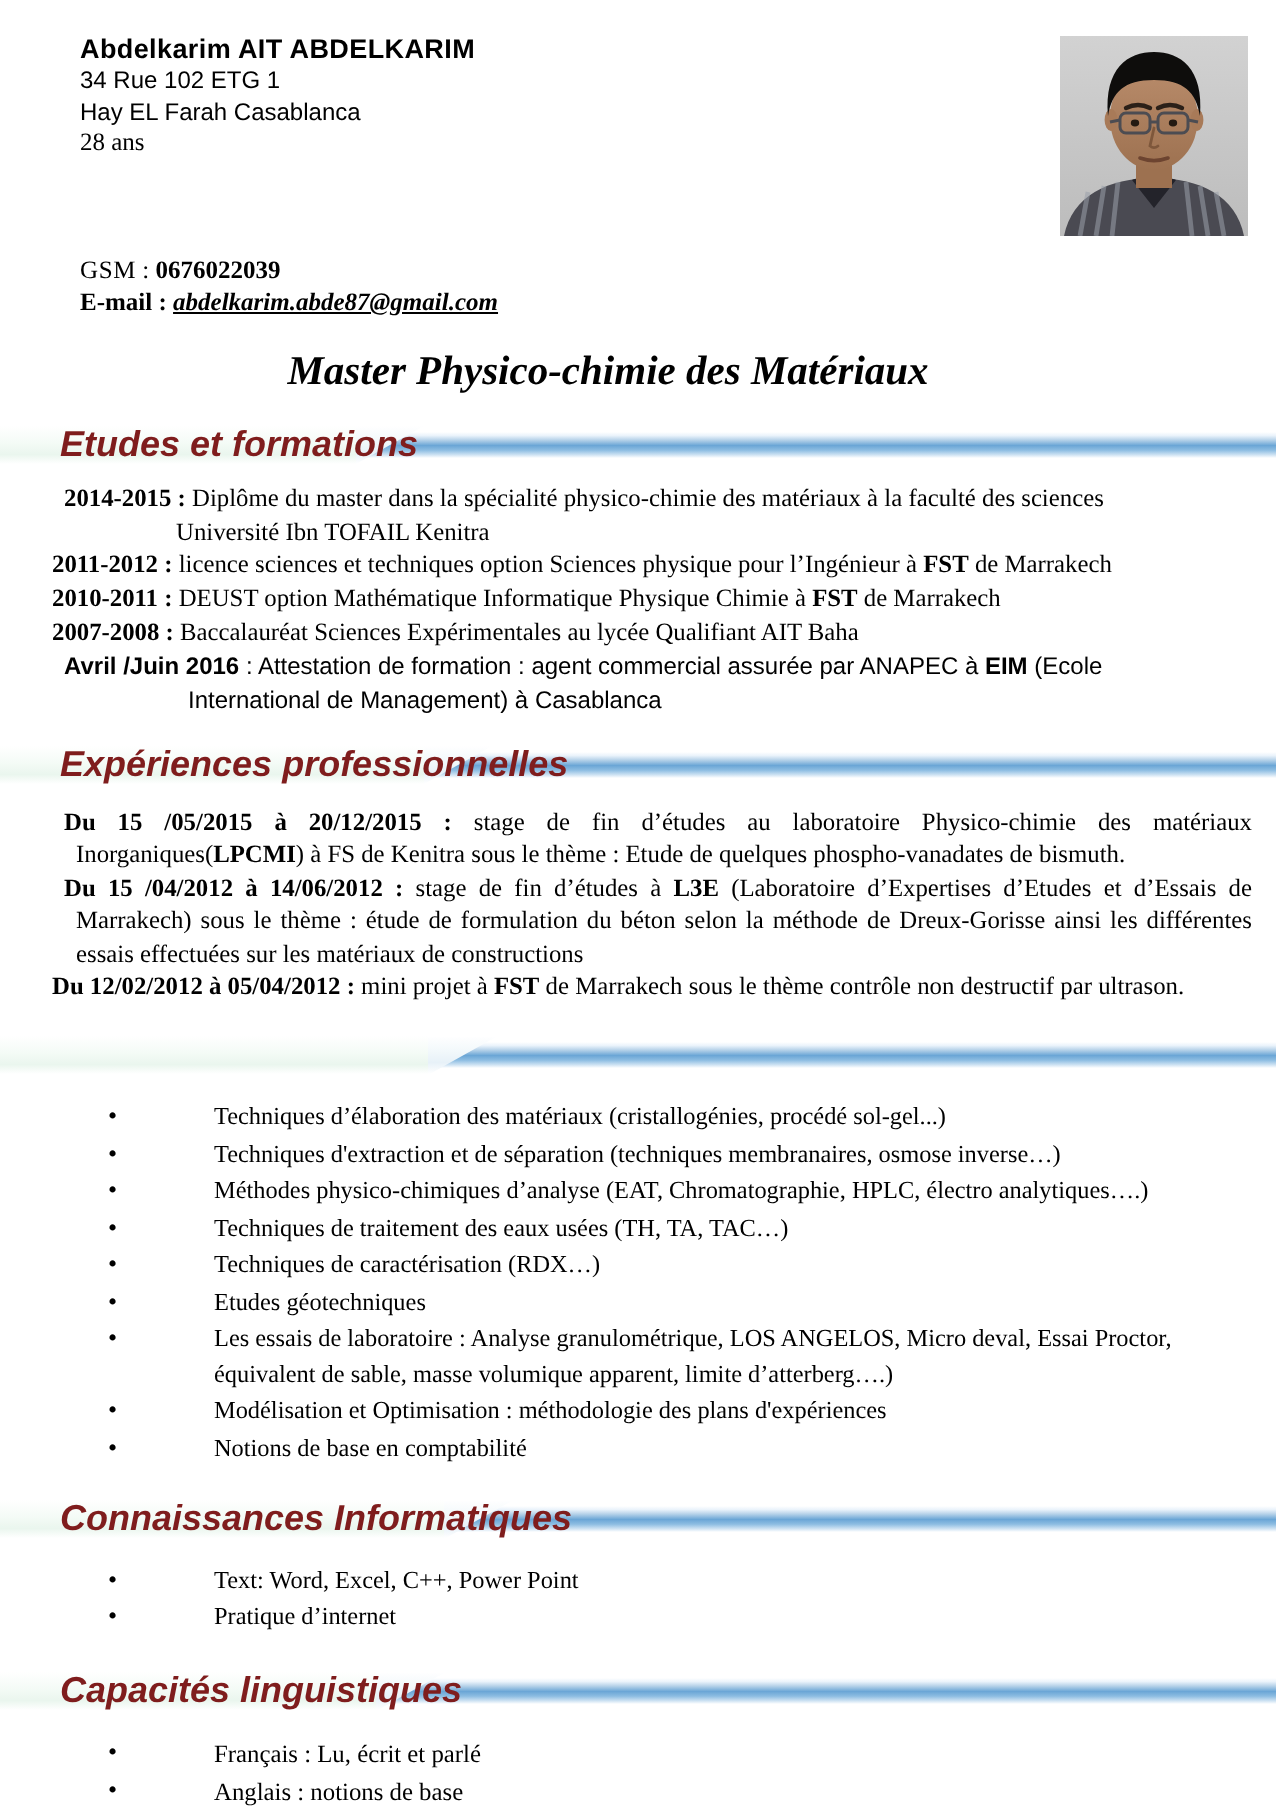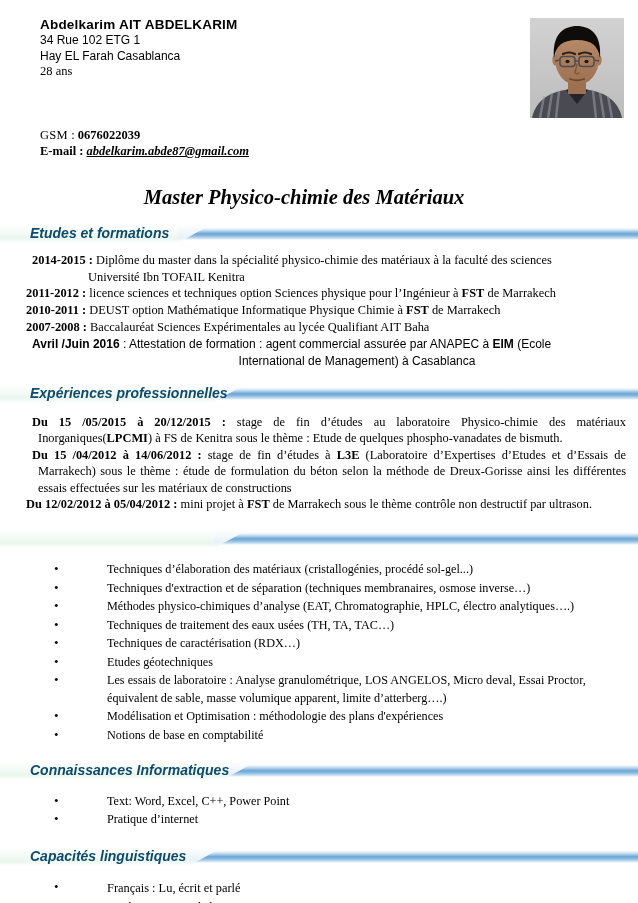--- a/index.html
+++ b/index.html
@@ -77,21 +77,21 @@
   }
   .photo svg { display: block; }
 
   
   .doc-title {
     text-align: center;
     font-family: "Liberation Serif", serif;
     font-weight: bold;
     font-style: italic;
     font-size: 20.5px;
-    margin-top: 27px;
+    margin-top: 16px;
     padding-right: 30px;
   }
 
   
   .section-bar {
     position: relative;
     height: 21px;
     margin-top: 14px;
     margin-bottom: 2px;
   }
@@ -126,44 +126,44 @@
     background: linear-gradient(to bottom, #ffffff 0%, #f2f8fb 40%, #e7f1f8 70%, #ffffff 100%);
     clip-path: polygon(0 0, 100% 0, 0 100%);
   }
   .section-title {
     position: absolute;
     left: 30px;
     top: 0px;
     font-family: "Liberation Sans", sans-serif;
     font-style: italic;
     font-weight: bold;
-    font-size: 14px;
+    font-size: 18px;
     line-height: 20px;
-    color: #0c4a6e;
+    color: #7f1d1d;
     white-space: nowrap;
     z-index: 3;
   }
 
   
   .edu-block {
     font-family: "Liberation Serif", serif;
     font-size: 12.4px;
     line-height: 16.2px;
     padding: 6px 18px 0 26px;
   }
   .edu-row { margin-bottom: 0.5px; }
   .edu-date { font-weight: bold; }
   .edu-cont { padding-left: 62px; }
   .sans-row {
     font-family: "Liberation Sans", sans-serif;
     font-size: 12px;
     line-height: 16.5px;
   }
   .sans-row .edu-date { font-weight: bold; }
-  .sans-cont { padding-left: 68px; text-align: center; }
+  .sans-cont { padding-left: 68px; }
   .edu-indent { padding-left: 6px; }
 
   
   .exp-block {
     font-family: "Liberation Serif", serif;
     font-size: 12.4px;
     line-height: 16.4px;
     padding: 8px 12px 0 26px;
     text-align: justify;
   }

